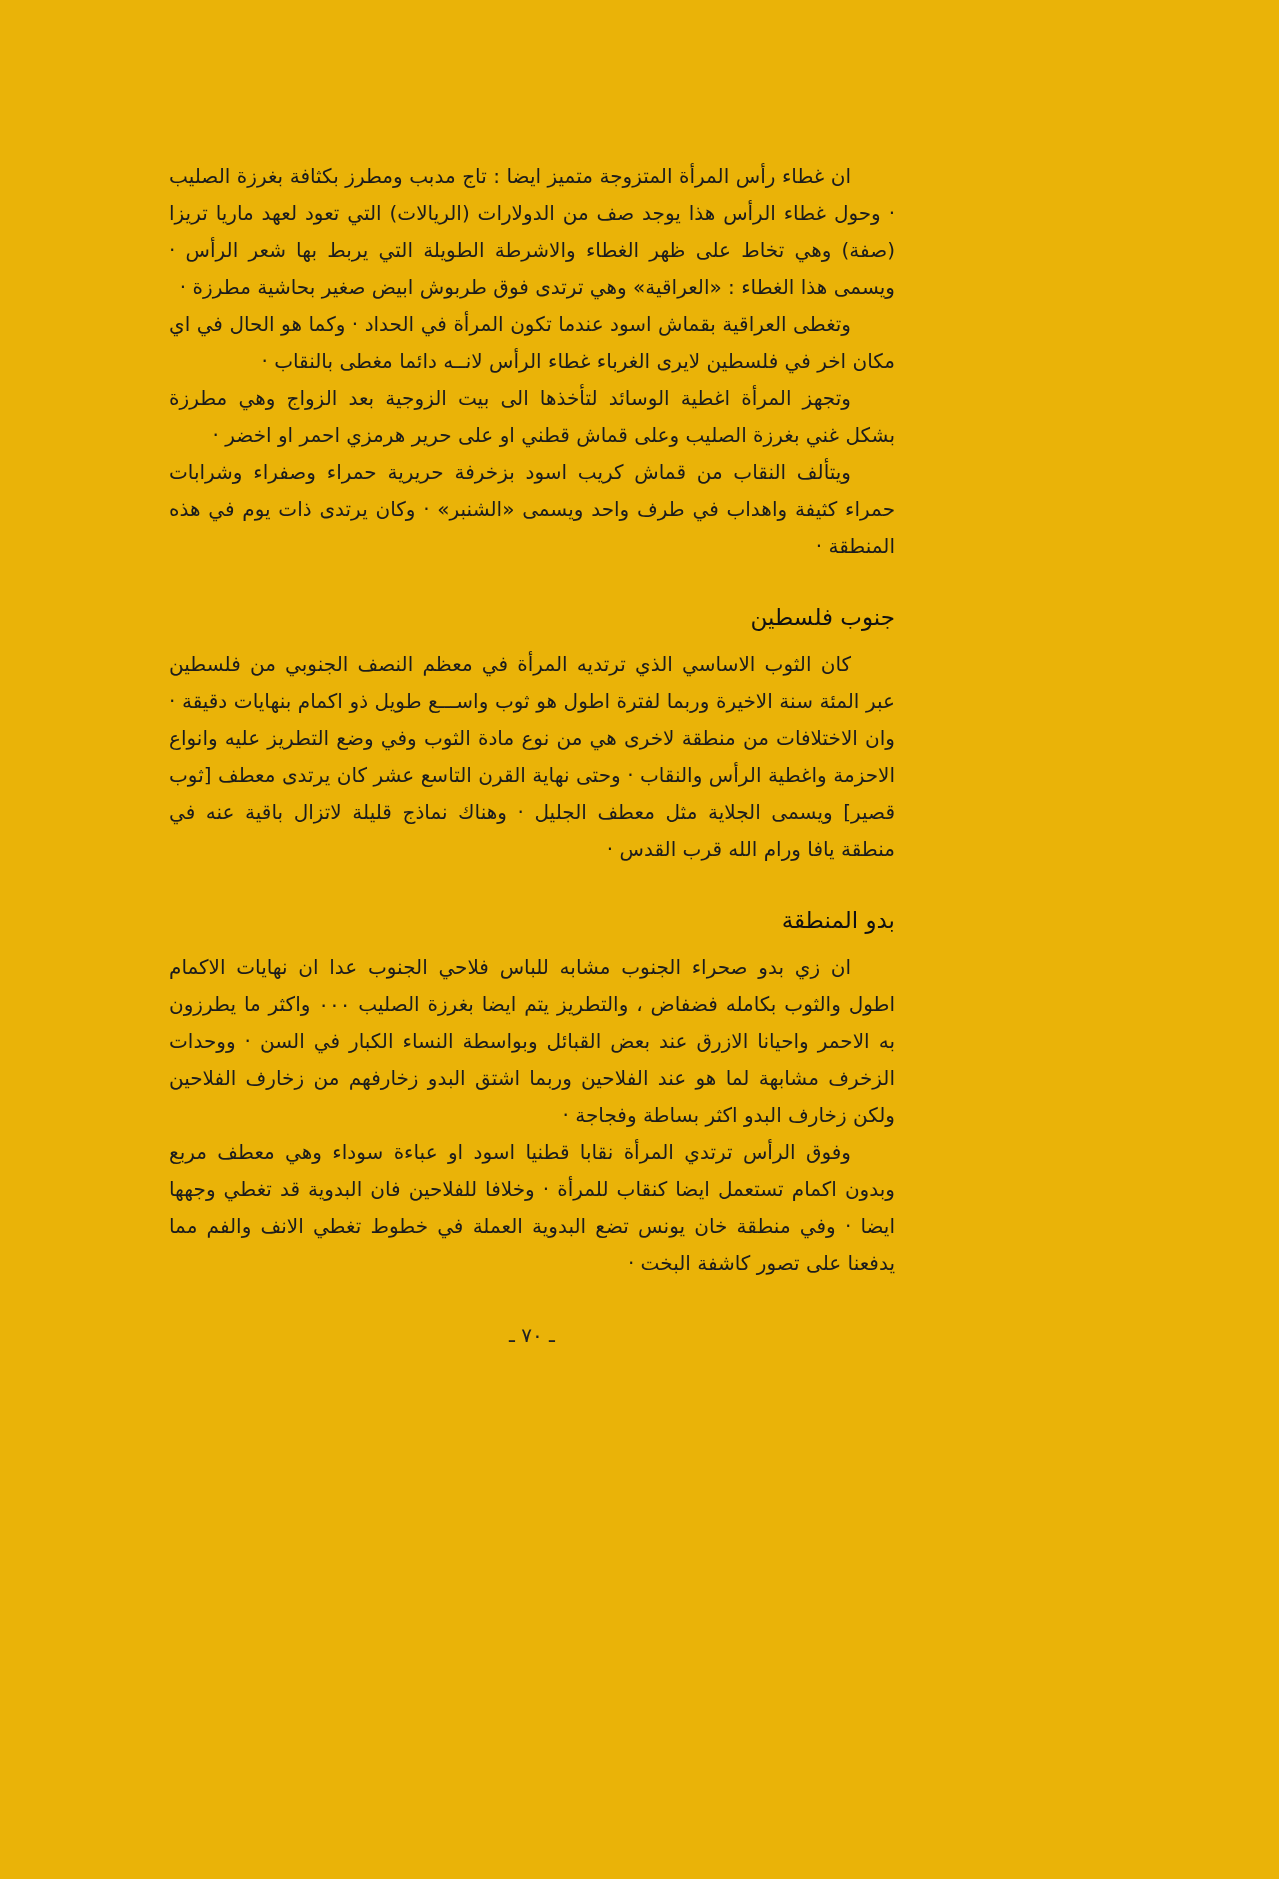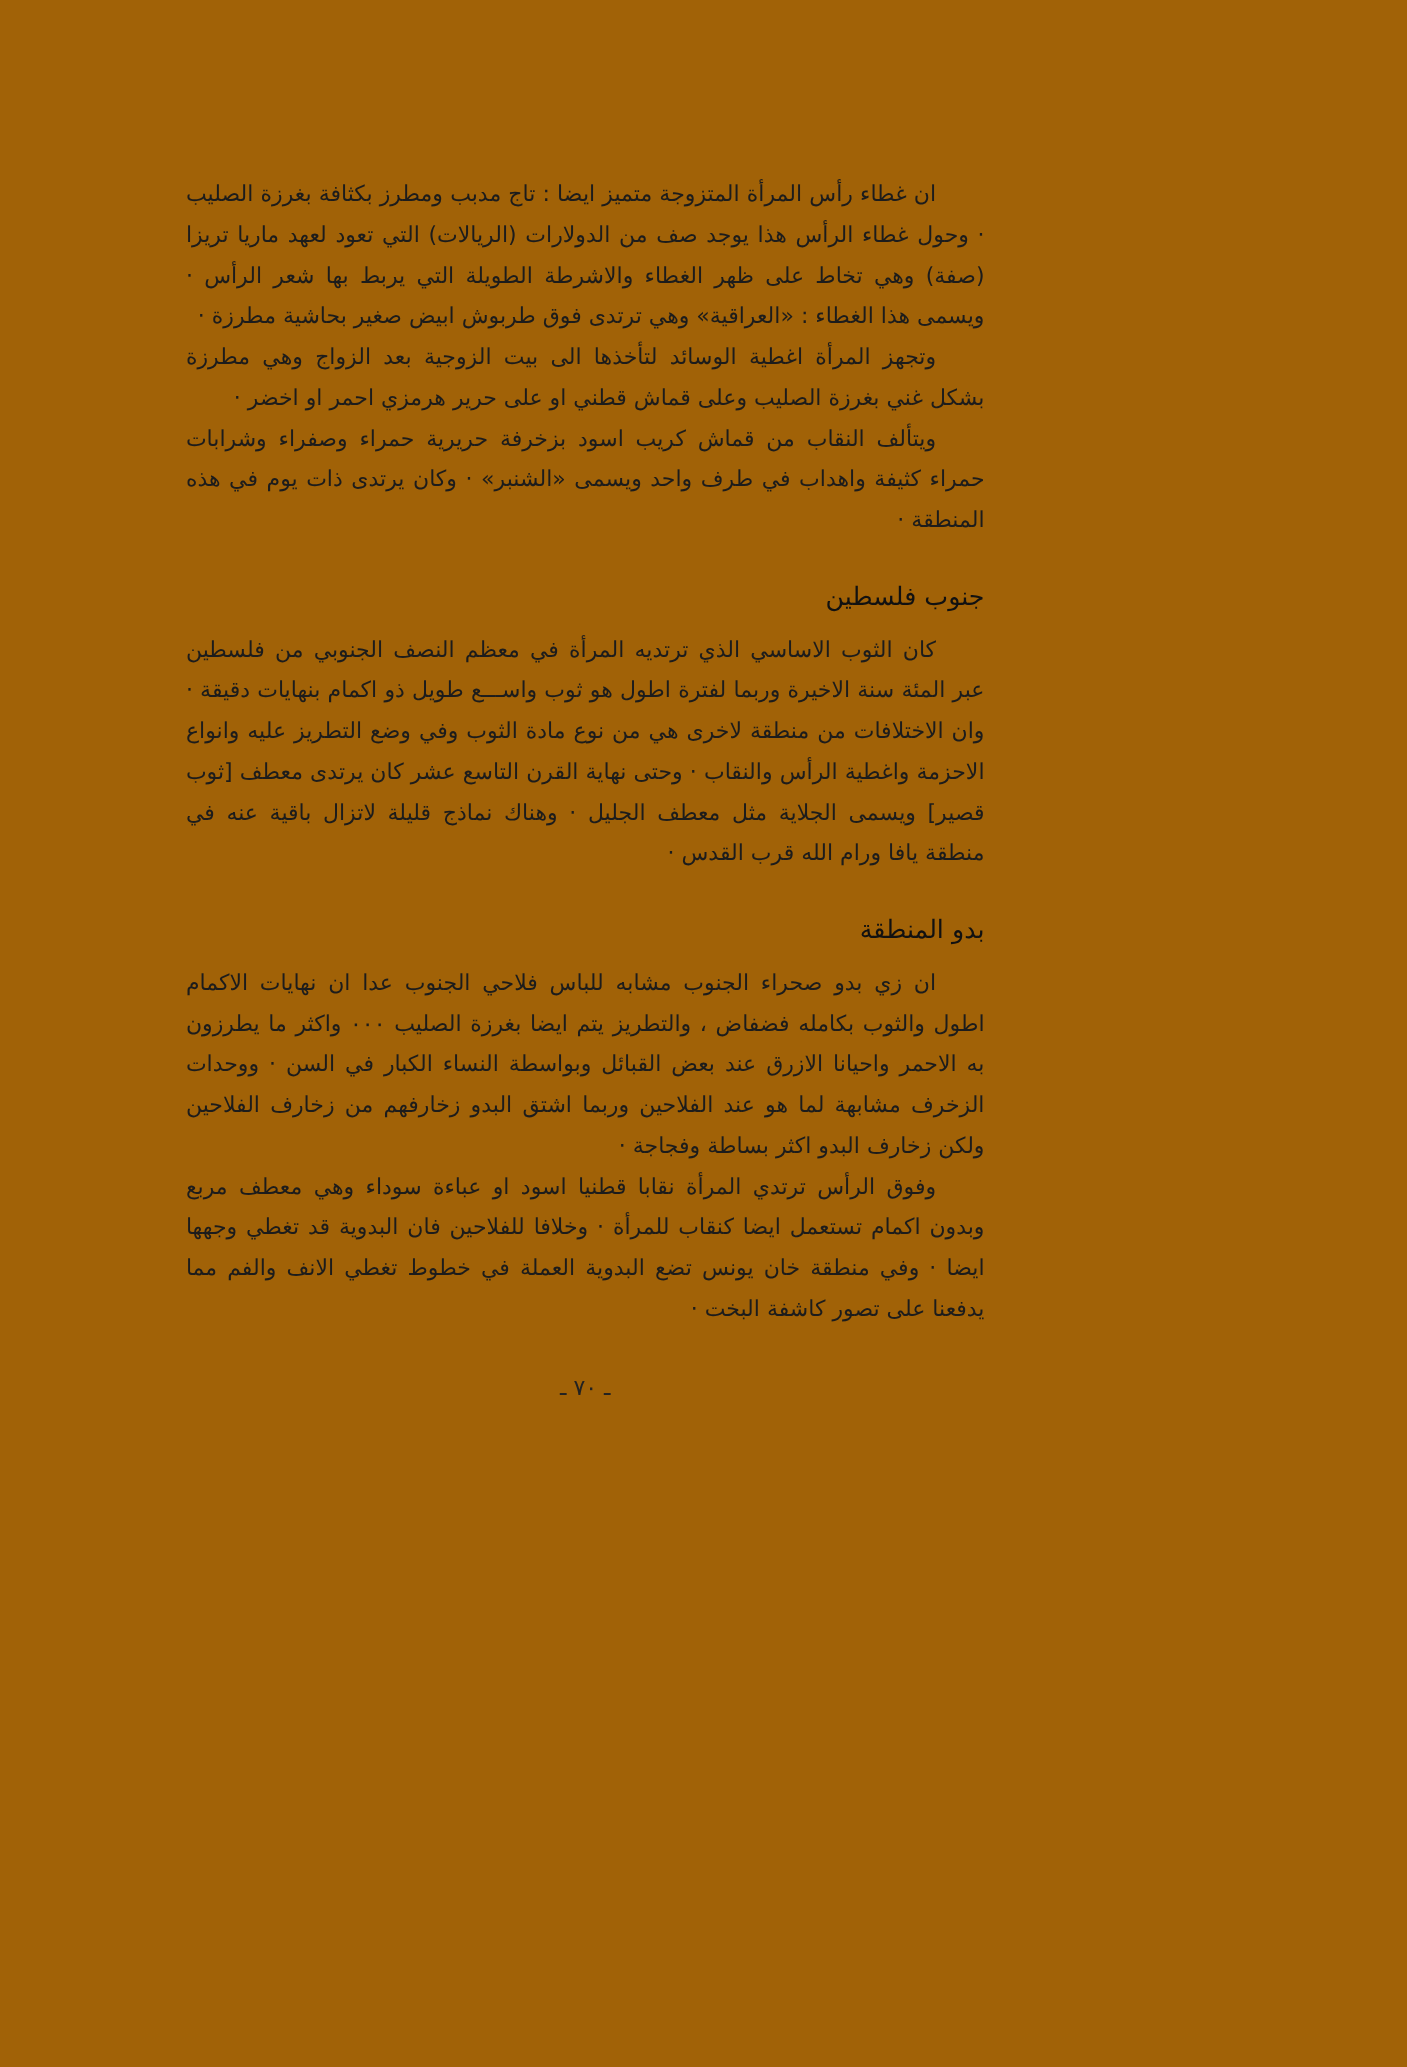--- a/index.html
+++ b/index.html
@@ -5,21 +5,21 @@
   html, body {
     margin: 0;
     padding: 0;
     background: #e8e8e8;
   }
   .sheet {
     position: relative;
     width: 1279px;
     height: 1879px;
     margin: 0 auto;
-    background: #a16207;
+    background: #eab308;
     overflow: hidden;
     font-family: "DejaVu Sans", sans-serif;
   }
   .text-block {
     position: absolute;
     top: 158px;
     right: 384px;
     width: 726px;
     direction: rtl;
     text-align: justify;
@@ -51,20 +51,21 @@
   }
 </style>
 </head>
 <body>
 
 <div class="sheet">
   <div class="text-block" lang="ar" dir="rtl">
 
     <p class="para">ان غطاء رأس المرأة المتزوجة متميز ايضا : تاج مدبب ومطرز بكثافة بغرزة الصليب · وحول غطاء الرأس هذا يوجد صف من الدولارات (الريالات) التي تعود لعهد ماريا تريزا (صفة) وهي تخاط على ظهر الغطاء والاشرطة الطويلة التي يربط بها شعر الرأس · ويسمى هذا الغطاء : «العراقية» وهي ترتدى فوق طربوش ابيض صغير بحاشية مطرزة ·</p>
 
+    <p class="para">وتغطى العراقية بقماش اسود عندما تكون المرأة في الحداد · وكما هو الحال في اي مكان اخر في فلسطين لايرى الغرباء غطاء الرأس لانــه دائما مغطى بالنقاب ·</p>
 
     <p class="para">وتجهز المرأة اغطية الوسائد لتأخذها الى بيت الزوجية بعد الزواج وهي مطرزة بشكل غني بغرزة الصليب وعلى قماش قطني او على حرير هرمزي احمر او اخضر ·</p>
 
     <p class="para">ويتألف النقاب من قماش كريب اسود بزخرفة حريرية حمراء وصفراء وشرابات حمراء كثيفة واهداب في طرف واحد ويسمى «الشنبر» · وكان يرتدى ذات يوم في هذه المنطقة ·</p>
 
     <h2 class="heading">جنوب فلسطين</h2>
 
     <p class="para">كان الثوب الاساسي الذي ترتديه المرأة في معظم النصف الجنوبي من فلسطين عبر المئة سنة الاخيرة وربما لفترة اطول هو ثوب واســـع طويل ذو اكمام بنهايات دقيقة · وان الاختلافات من منطقة لاخرى هي من نوع مادة الثوب وفي وضع التطريز عليه وانواع الاحزمة واغطية الرأس والنقاب · وحتى نهاية القرن التاسع عشر كان يرتدى معطف [ثوب قصير] ويسمى الجلاية مثل معطف الجليل · وهناك نماذج قليلة لاتزال باقية عنه في منطقة يافا ورام الله قرب القدس ·</p>
 
     <h2 class="heading">بدو المنطقة</h2>

